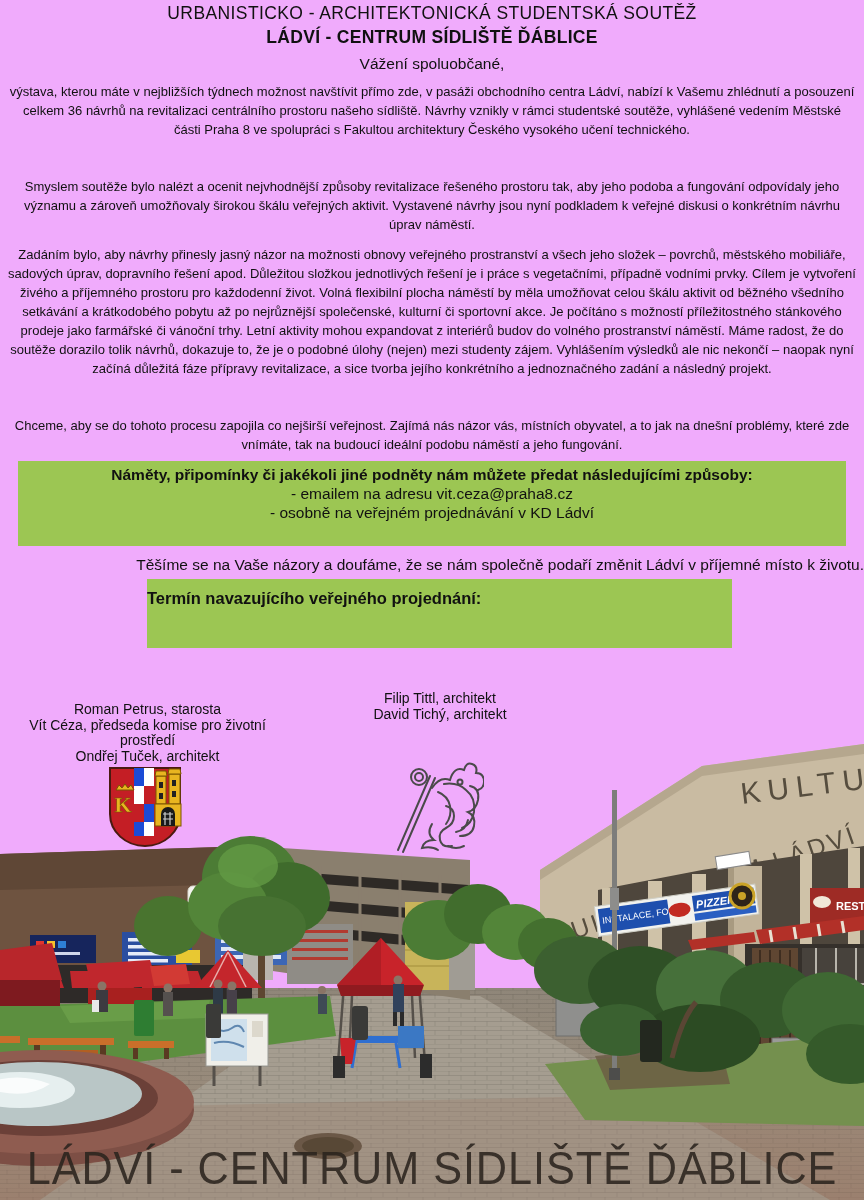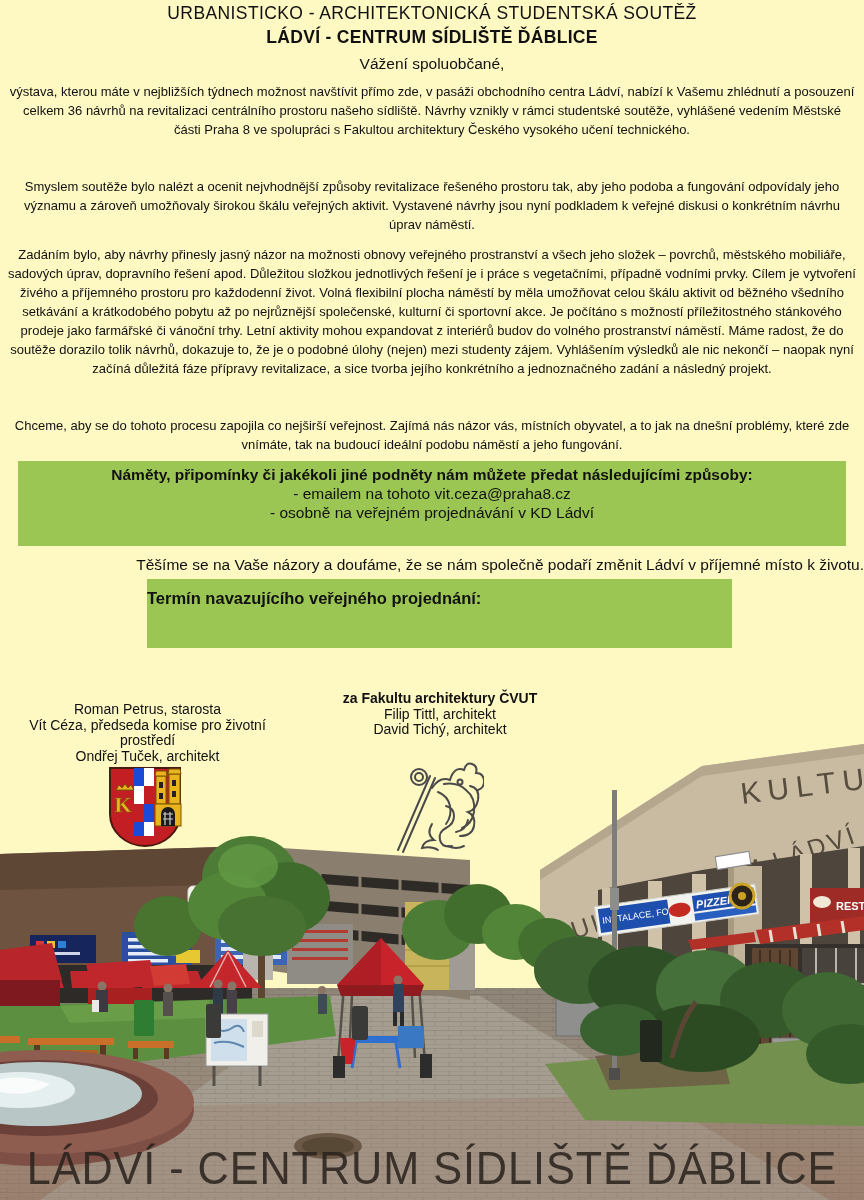--- a/index.html
+++ b/index.html
@@ -1,16 +1,16 @@
 <!DOCTYPE html>
 <html><head>
 <meta charset="utf-8">
 <style>
   html,body{margin:0;padding:0;background:#e8e8e8;}
-  .page{position:relative;width:864px;height:1200px;background:#fef9c3;margin:0 auto;
+  .page{position:relative;width:864px;height:1200px;background:#f0abfc;margin:0 auto;
         overflow:hidden;font-family:"Liberation Sans",sans-serif;color:#111;}
   .abs{position:absolute;}
   .t1{top:3px;left:0;width:100%;text-align:center;font-size:17.5px;letter-spacing:.4px;}
   .t2{top:27px;left:0;width:100%;text-align:center;font-size:17.5px;font-weight:bold;letter-spacing:.3px;}
   .salut{top:55px;left:0;width:100%;text-align:center;font-size:15.5px;}
   .para{left:8px;width:848px;text-align:center;font-size:13px;line-height:19px;margin:0;}
   .p1{top:82px;}
   .p2{top:177px;}
   .p3{top:245px;}
   .p4{top:416px;}
@@ -40,38 +40,37 @@
   <div class="abs t2">LÁDVÍ - CENTRUM SÍDLIŠTĚ ĎÁBLICE</div>
   <div class="abs salut">Vážení spoluobčané,</div>
 
   <p class="abs para p1">výstava, kterou máte v nejbližších týdnech možnost navštívit přímo zde, v pasáži obchodního centra Ládví, nabízí k Vašemu zhlédnutí a posouzení celkem 36 návrhů na revitalizaci centrálního prostoru našeho sídliště. Návrhy vznikly v rámci studentské soutěže, vyhlášené vedením Městské části Praha 8 ve spolupráci s Fakultou architektury Českého vysokého učení technického.</p>
   <p class="abs para p2">Smyslem soutěže bylo nalézt a ocenit nejvhodnější způsoby revitalizace řešeného prostoru tak, aby jeho podoba a fungování odpovídaly jeho významu a zároveň umožňovaly širokou škálu veřejných aktivit. Vystavené návrhy jsou nyní podkladem k veřejné diskusi o konkrétním návrhu úprav náměstí.</p>
   <p class="abs para p3">Zadáním bylo, aby návrhy přinesly jasný názor na možnosti obnovy veřejného prostranství a všech jeho složek – povrchů, městského mobiliáře, sadových úprav, dopravního řešení apod. Důležitou složkou jednotlivých řešení je i práce s vegetačními, případně vodními prvky. Cílem je vytvoření živého a příjemného prostoru pro každodenní život. Volná flexibilní plocha náměstí by měla umožňovat celou škálu aktivit od běžného všedního setkávání a krátkodobého pobytu až po nejrůznější společenské, kulturní či sportovní akce. Je počítáno s možností příležitostného stánkového prodeje jako farmářské či vánoční trhy. Letní aktivity mohou expandovat z interiérů budov do volného prostranství náměstí. Máme radost, že do soutěže dorazilo tolik návrhů, dokazuje to, že je o podobné úlohy (nejen) mezi studenty zájem. Vyhlášením výsledků ale nic nekončí – naopak nyní začíná důležitá fáze přípravy revitalizace, a sice tvorba jejího konkrétního a jednoznačného zadání a následný projekt.</p>
   <p class="abs para p4">Chceme, aby se do tohoto procesu zapojila co nejširší veřejnost. Zajímá nás názor vás, místních obyvatel, a to jak na dnešní problémy, které zde vnímáte, tak na budoucí ideální podobu náměstí a jeho fungování.</p>
 
   <div class="abs gbox" style="background:#9cc653">
     <div class="gb-head">Náměty, připomínky či jakékoli jiné podněty nám můžete předat následujícími způsoby:</div>
-    <div>- emailem na tohoto vit.ceza@praha8.cz</div>
+    <div>- emailem na adresu vit.ceza@praha8.cz</div>
     <div>- osobně na veřejném projednávání v KD Ládví</div>
   </div>
 
   <div class="abs closing">Těšíme se na Vaše názory a doufáme, že se nám společně podaří změnit Ládví v příjemné místo k životu.</div>
 
   <div class="abs tbox" style="background:#9cc653">
     <div>Termín navazujícího veřejného projednání:</div>
   </div>
 
   <div class="abs sig sig-left">
     <div class="sig-gap"></div>
     <div>Roman Petrus, starosta</div>
     <div>Vít Céza, předseda komise pro životní prostředí</div>
     <div>Ondřej Tuček, architekt</div>
   </div>
   <div class="abs sig sig-right">
-    <div class="sig-head">za Fakultu architektury ČVUT</div>
     <div>Filip Tittl, architekt</div>
     <div>David Tichý, architekt</div>
   </div>
 
   <div class="abs shield-wrap">
     <svg class="logo" width="76" height="84" viewBox="0 0 76 84">
       <path d="M3,2 h70 v46 a35,32 0 0 1 -70,0 z" fill="#c41e25" stroke="#4a1a10" stroke-width="2"></path>
 
       <g>
         <rect x="27" y="2" width="10" height="18" fill="#1b4bd6"></rect>

